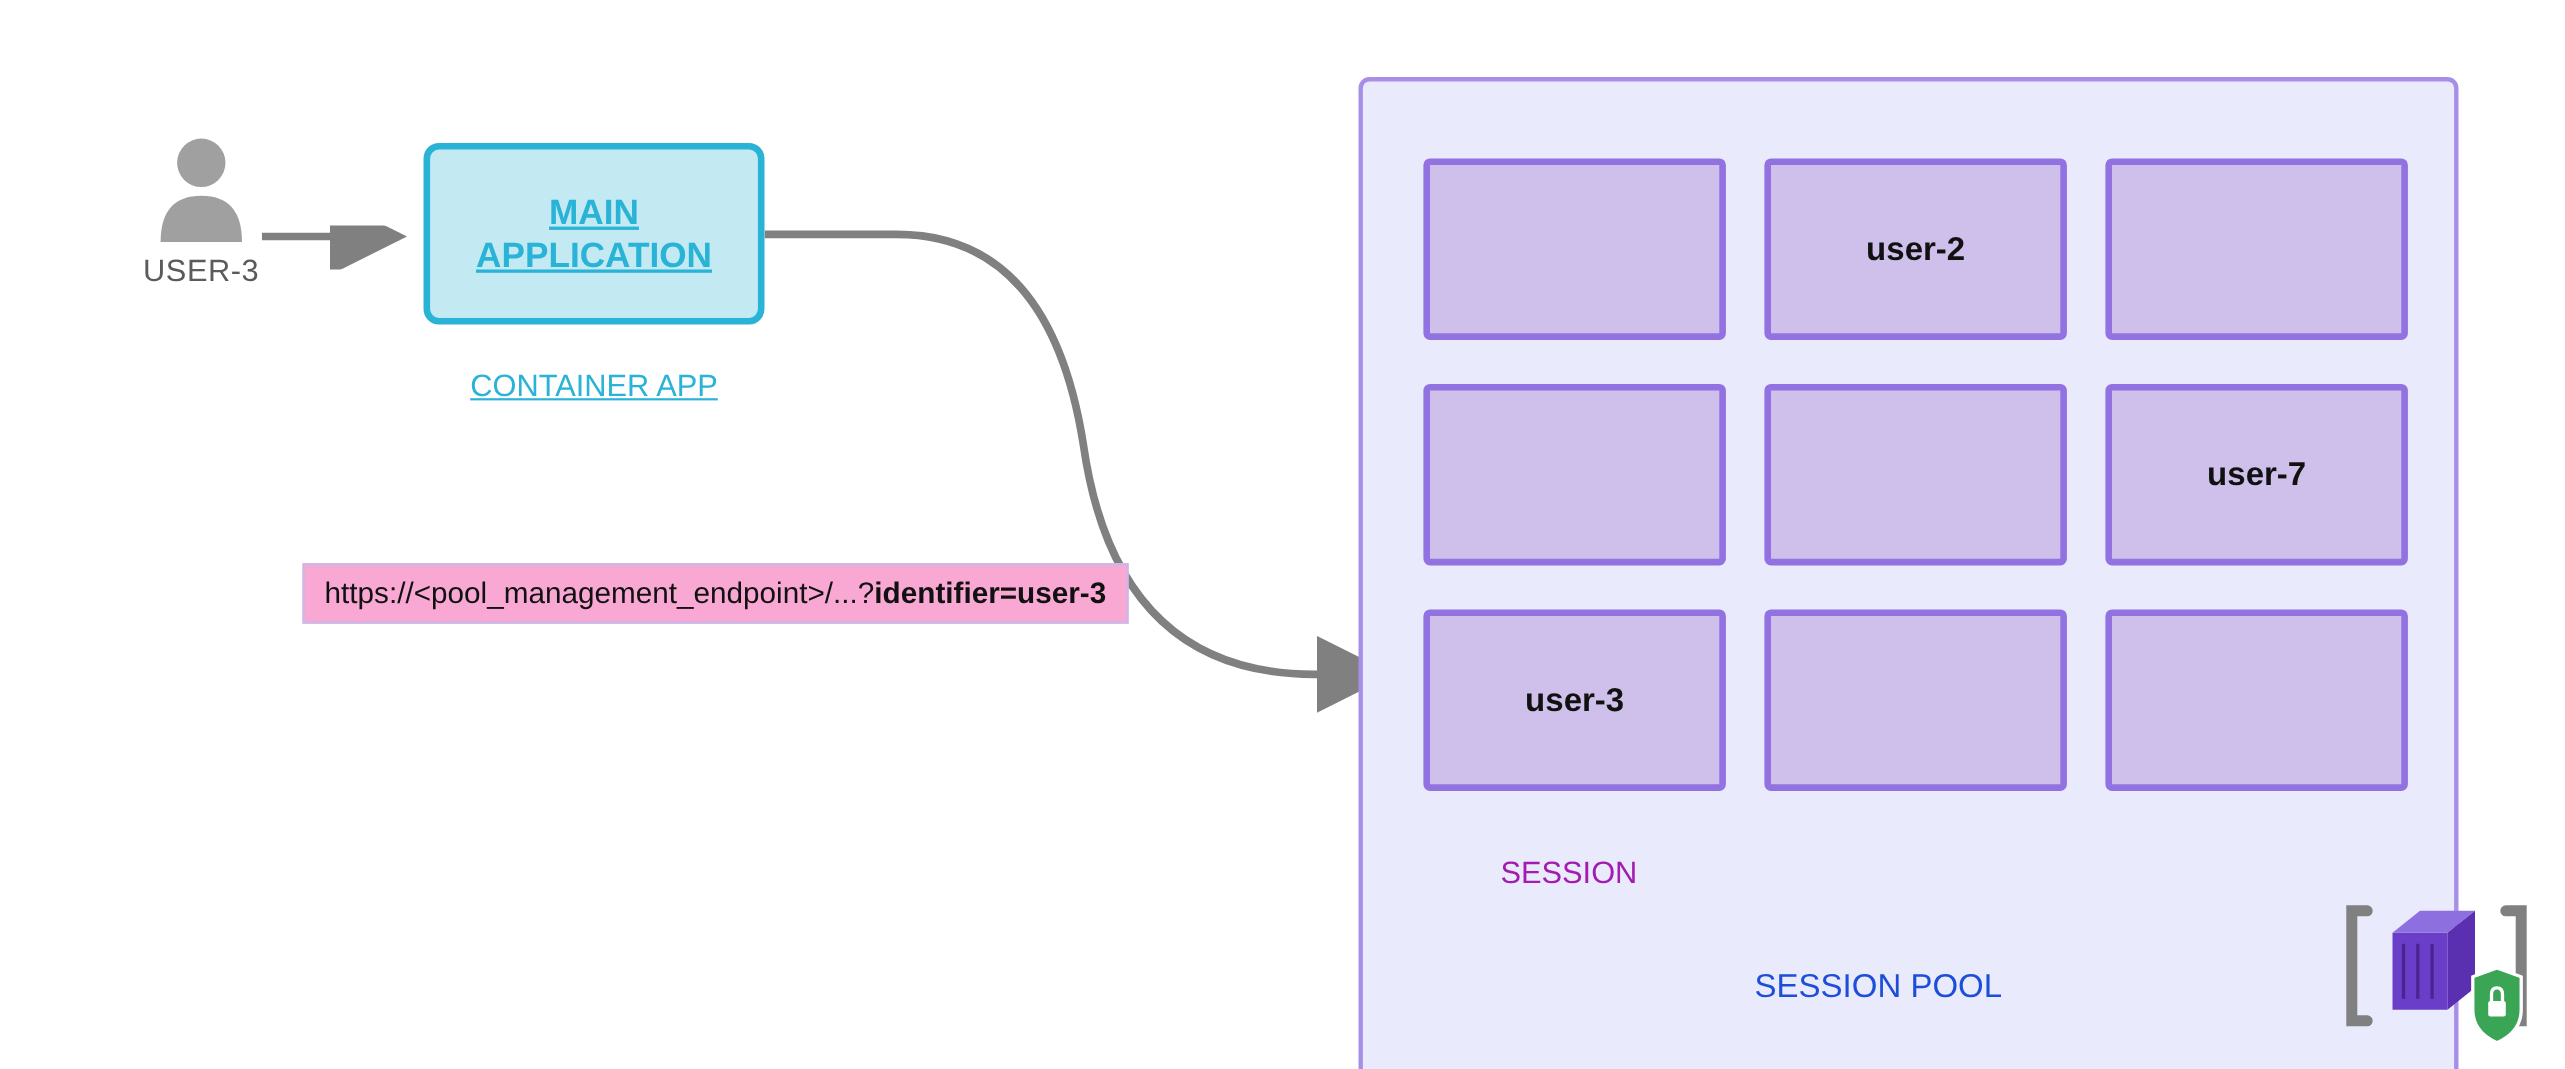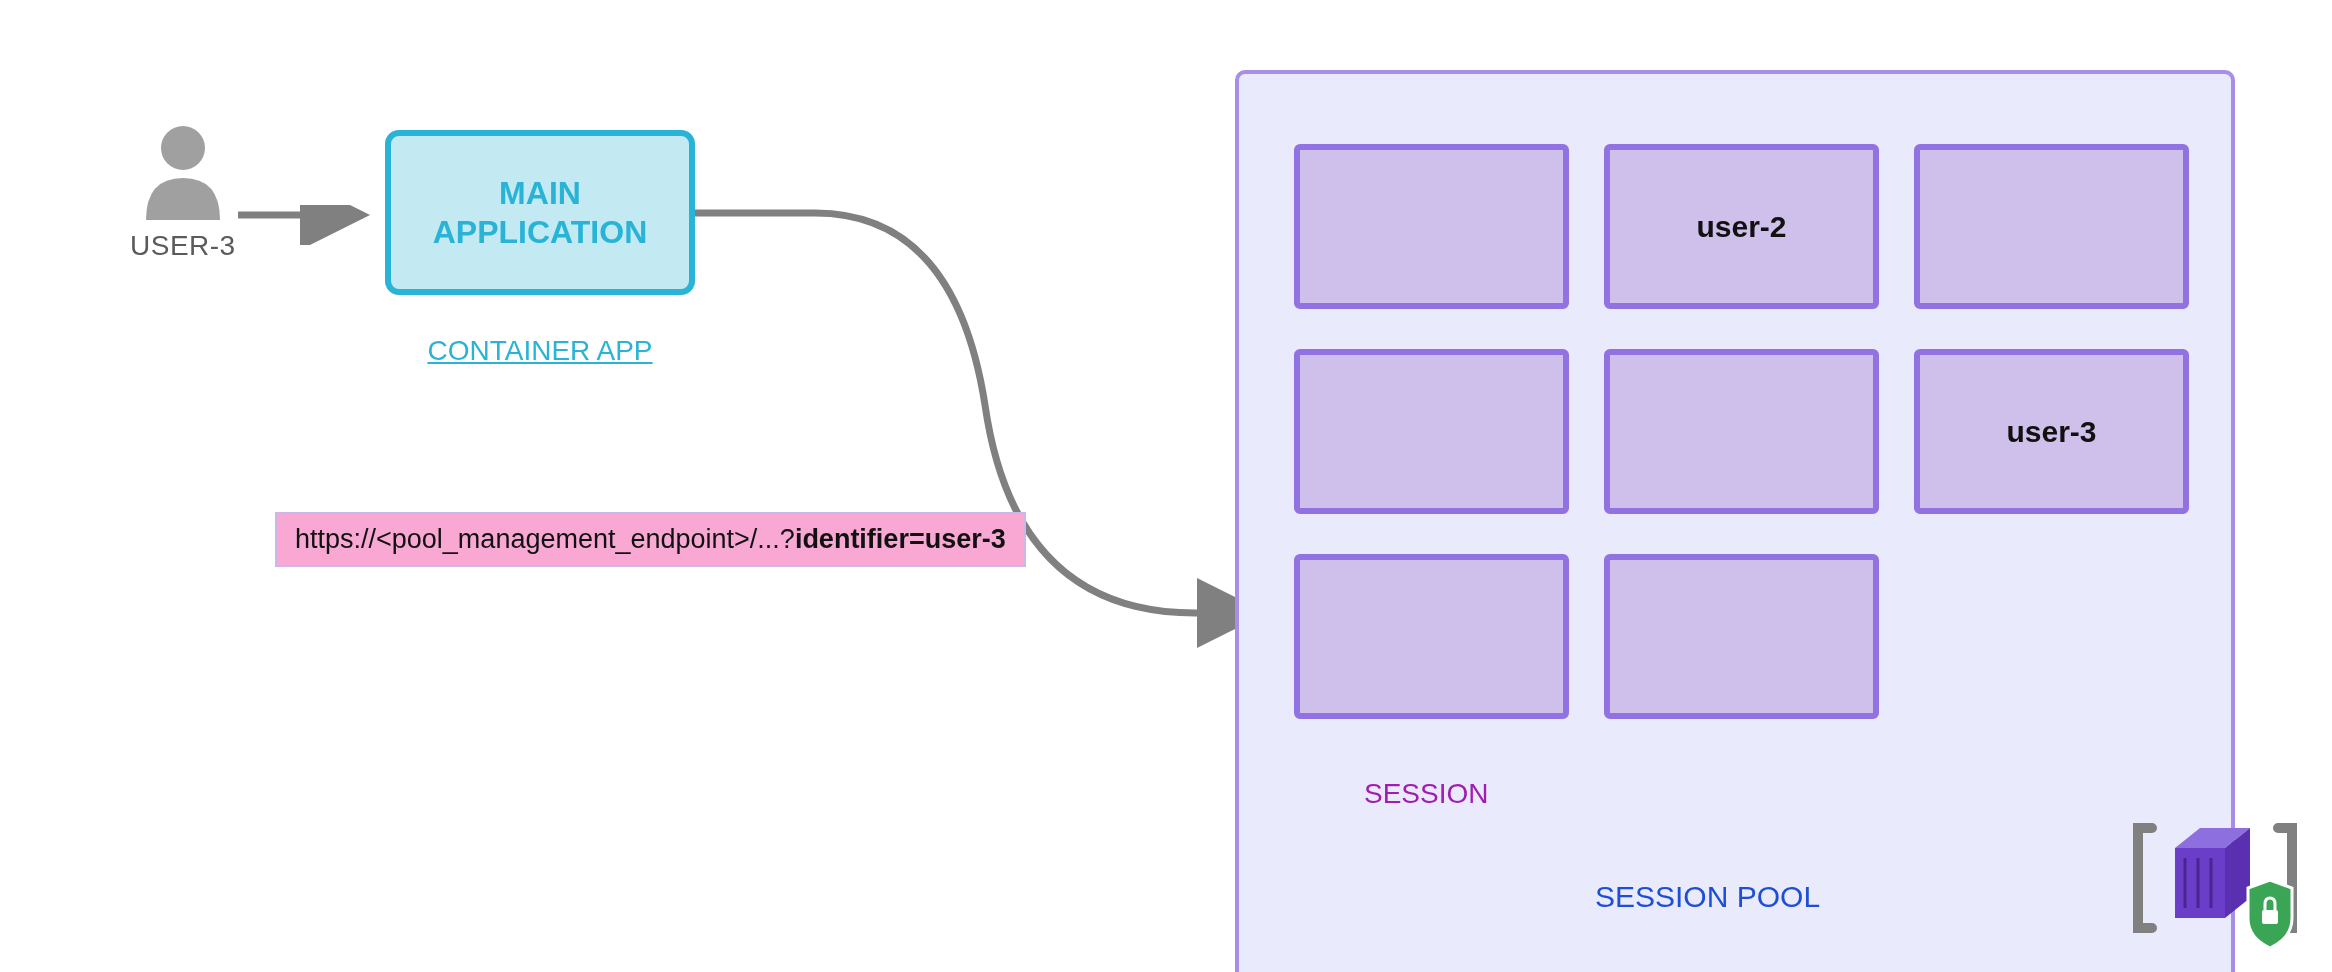--- a/index.html
+++ b/index.html
@@ -42,20 +42,21 @@
     flex-direction: column;
     align-items: center;
     justify-content: center;
   }
   .main-app-text {
     color: #29b3d6;
     font-weight: 700;
     font-size: 32px;
     text-align: center;
     line-height: 1.2;
+    text-decoration: underline;
   }
   .container-app-label {
     position: absolute;
     left: 400px;
     top: 335px;
     width: 280px;
     text-align: center;
     color: #29b3d6;
     font-size: 28px;
     font-weight: 500;
@@ -182,20 +183,23 @@
     <div class="session-cell">
         <span></span>
       </div>
     <div class="session-cell">
         <span></span>
       </div>
     <div class="session-cell">
         <span></span>
       </div>
     <div class="session-cell">
+        <span>user-7</span>
+      </div>
+    <div class="session-cell">
         <span>user-3</span>
       </div>
     <div class="session-cell">
         <span></span>
       </div>
     <div class="session-cell">
         <span></span>
       </div>
   </div>
   <div class="session-label">SESSION</div>

